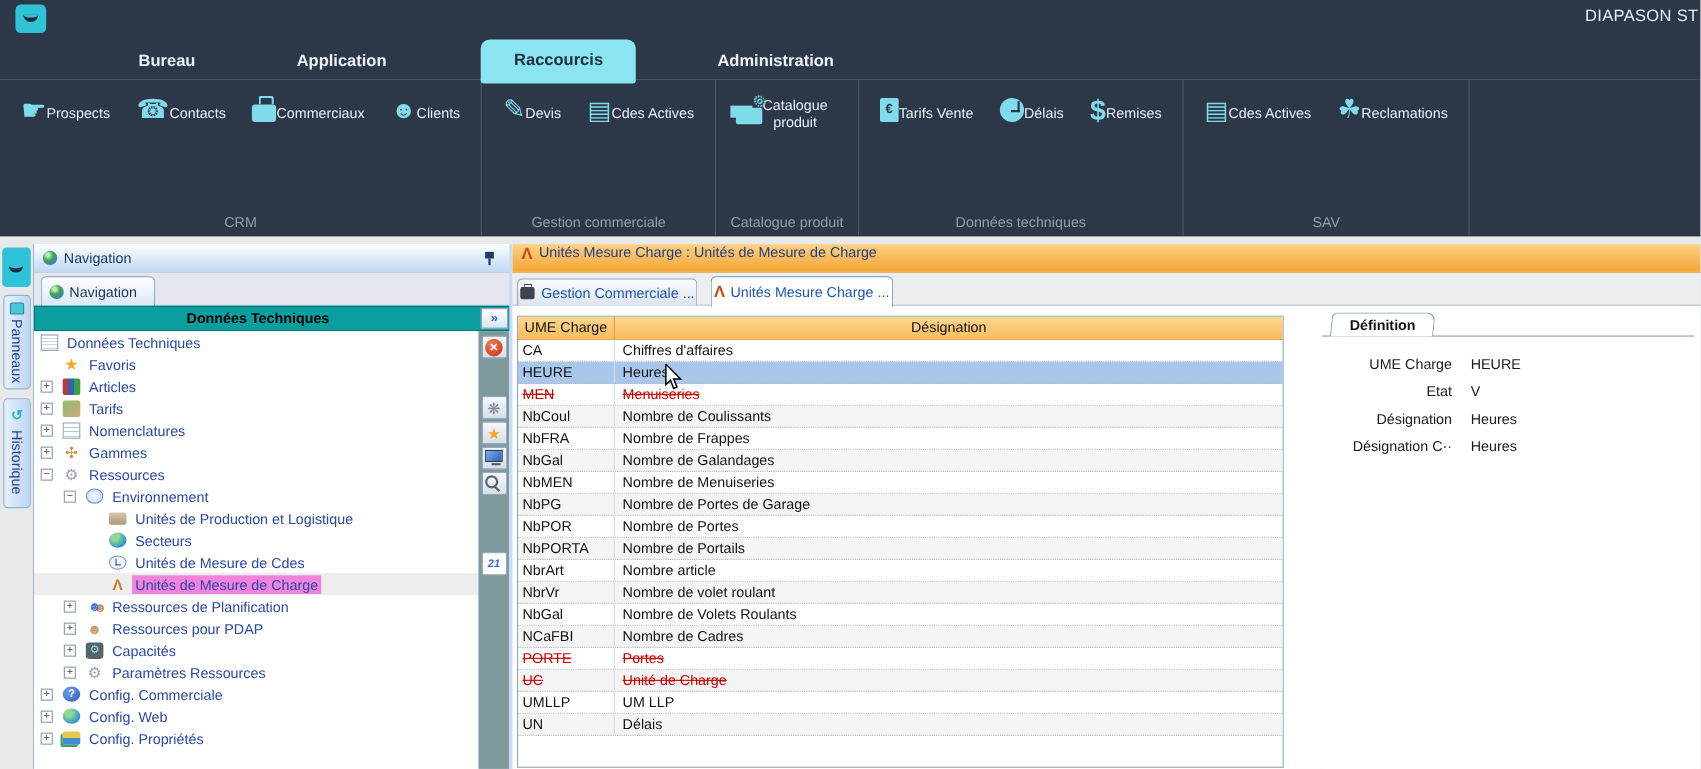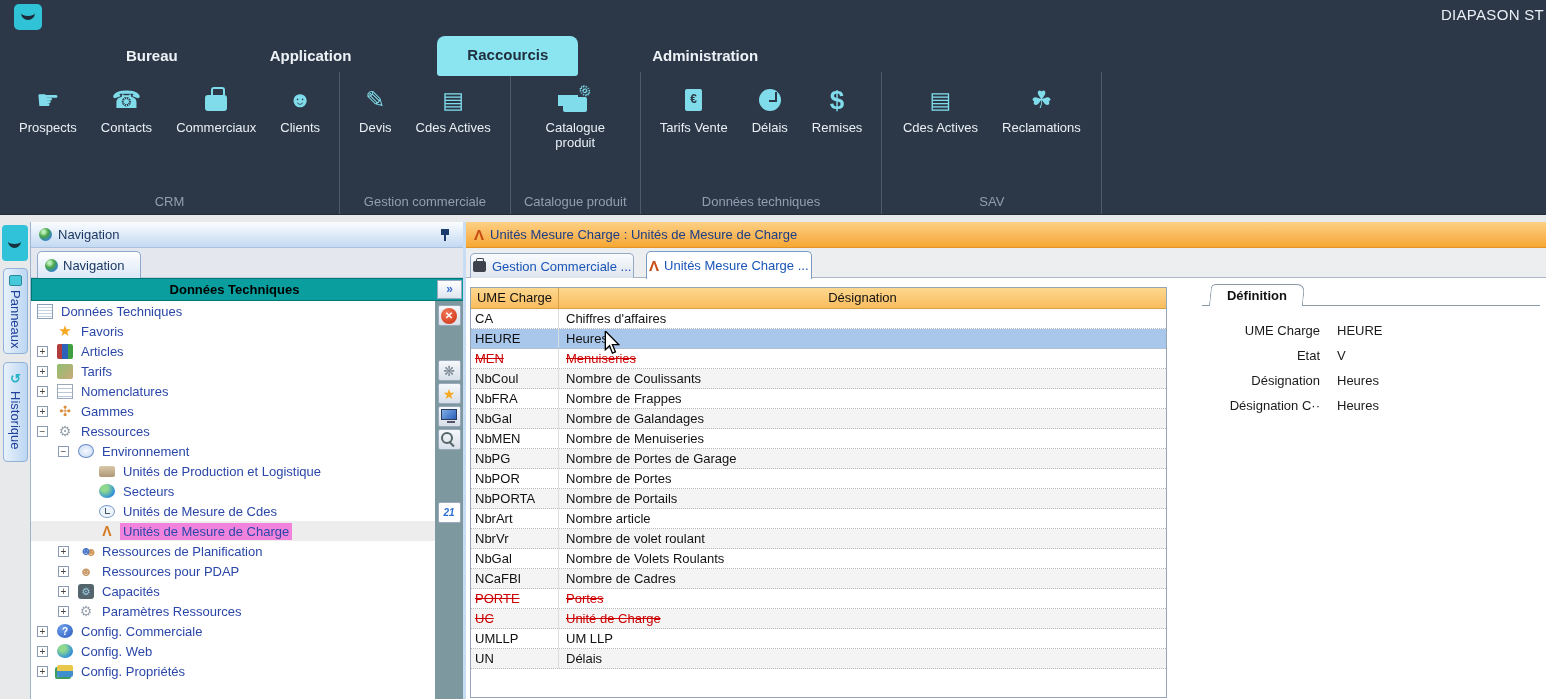--- a/index.html
+++ b/index.html
@@ -24,21 +24,21 @@
   .rtab[data-active="true"] { background:#8ae5f1; color:#203040; height:40px; line-height:38px;
     border-radius:8px 8px 3px 3px; margin-bottom:-4px; }
   .rtab:nth-of-type(1){ margin-left:96px; } .rtab:nth-of-type(2){ margin-left:32px; }
   .rtab:nth-of-type(3){ margin-left:56px; } .rtab:nth-of-type(4){ margin-left:44px; }
 
   
   #ribbon { position:absolute; left:0; top:72px; width:1546px; height:143px; background:#2c3848;
     display:flex; border-bottom:1px solid #212c3a; }
   .rgroup { position:relative; height:100%; border-right:1px solid #505b68; padding:12px 10px 0 10px; }
   .rgroup .items { display:flex; gap:6px; justify-content:center; }
-  .ritem { display:flex; flex-direction:column; align-items:center; padding:0 9px; cursor:pointer;justify-content:flex-end; }
+  .ritem { display:flex; flex-direction:row; align-items:center; padding:0 9px; cursor:pointer;justify-content:flex-end; }
   .ritem .ric { height:32px; display:flex; align-items:center; justify-content:center; color:#80dcea; }
   .ritem .rlabel { font-size:13px; color:#e9eff5; margin-top:4px; text-align:center; max-width:86px; line-height:15px; }
   .gcaption { position:absolute; bottom:5px; left:0; width:100%; text-align:center;
     font-size:13px; color:#939eae; }
 
   
   .ric::before { font-size:24px; line-height:1; }
   .ric[data-icon="handshake"]::before { content:"☛"; font-size:26px; }
   .ric[data-icon="headset"]::before  { content:"☎"; }
   .ric[data-icon="briefcase"] { position:relative; }
@@ -171,21 +171,21 @@
     border-radius:50%; margin:-3px 0 0 -4px; }
   .tool-btn[data-icon="magnifier"]::after { content:""; position:absolute; right:5px; bottom:4px; width:7px; height:2px;
     background:#566; transform:rotate(45deg); }
   .tool-btn[data-icon="calendar-21"] { background:#fff; }
   .tool-btn .tb-label { font-size:10px; font-style:italic; font-weight:bold; color:#2a6fd0; }
 
   
   #mainpanel { position:absolute; left:466px; top:222px; width:1080px; height:477px; }
   .main-title { position:absolute; left:0; top:0; width:1080px; height:26px;
     background:linear-gradient(180deg,#fdd184 0%,#f9b85a 55%,#f6a832 100%);
-    border-bottom:1px solid #e09428; display:flex; align-items:center; padding-left:8px; }
+    border-bottom:1px solid #e09428; display:flex; align-items:flex-start; padding-left:8px; }
   .main-title .mtitle { font-size:13px; color:#1c3e86; margin-left:6px; }
   .cmp-ic::before { content:"Λ"; color:#c84b14; font-weight:bold; font-size:15px; }
   .main-tabrow { position:absolute; left:0; top:26px; width:1080px; height:30px;
     border-bottom:1px solid #aab6c2; background:#eceef0; }
   .mtab { position:absolute; top:5px; height:25px; display:flex; align-items:center; padding:0 2px;
     font-size:13px; color:#1a56b8; background:linear-gradient(180deg,#fafcfe,#dde4ec);
     border:1px solid #93aac4; border-bottom:none; border-radius:5px 5px 0 0; cursor:pointer; white-space:nowrap; }
   .mtab[data-active="true"] { background:#fff; top:3px; height:28px; z-index:2; border-color:#7a9cc0; }
   #mtab-0 { left:4px; } #mtab-1 { left:180px; }
   .bc-ic { position:relative; width:13px; height:11px; background:#3c434c; border-radius:2px; margin-right:6px; }

